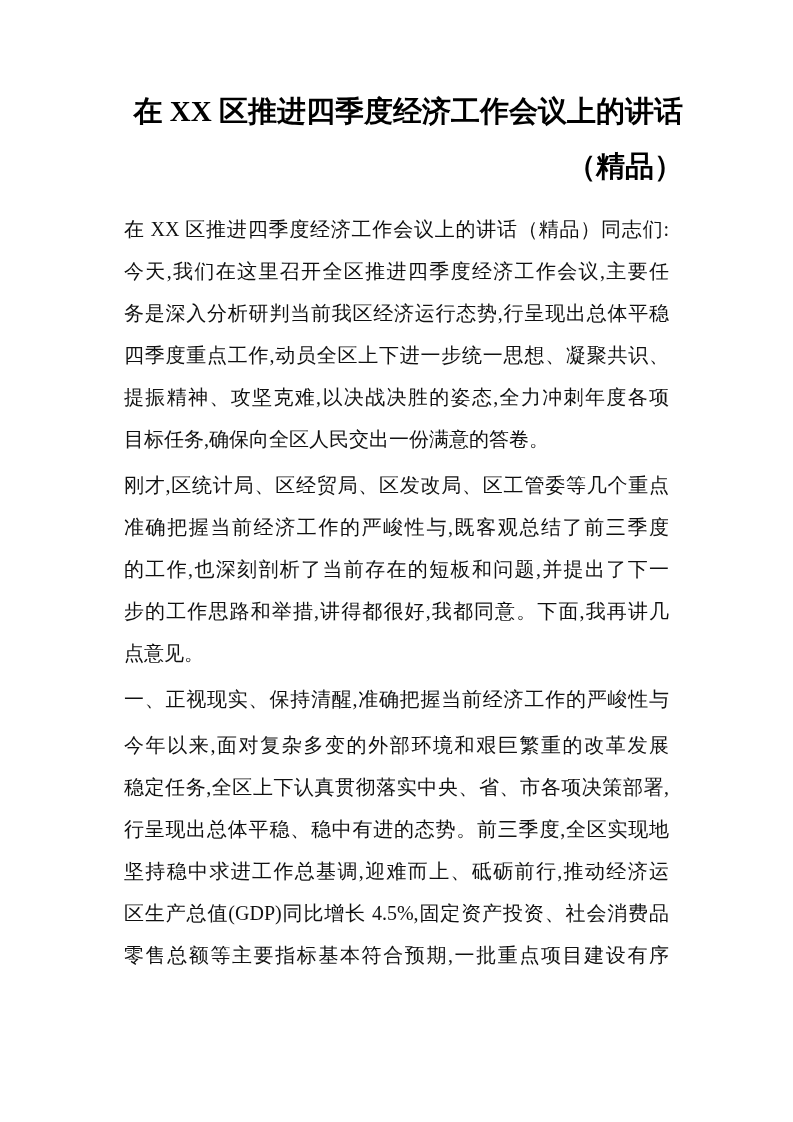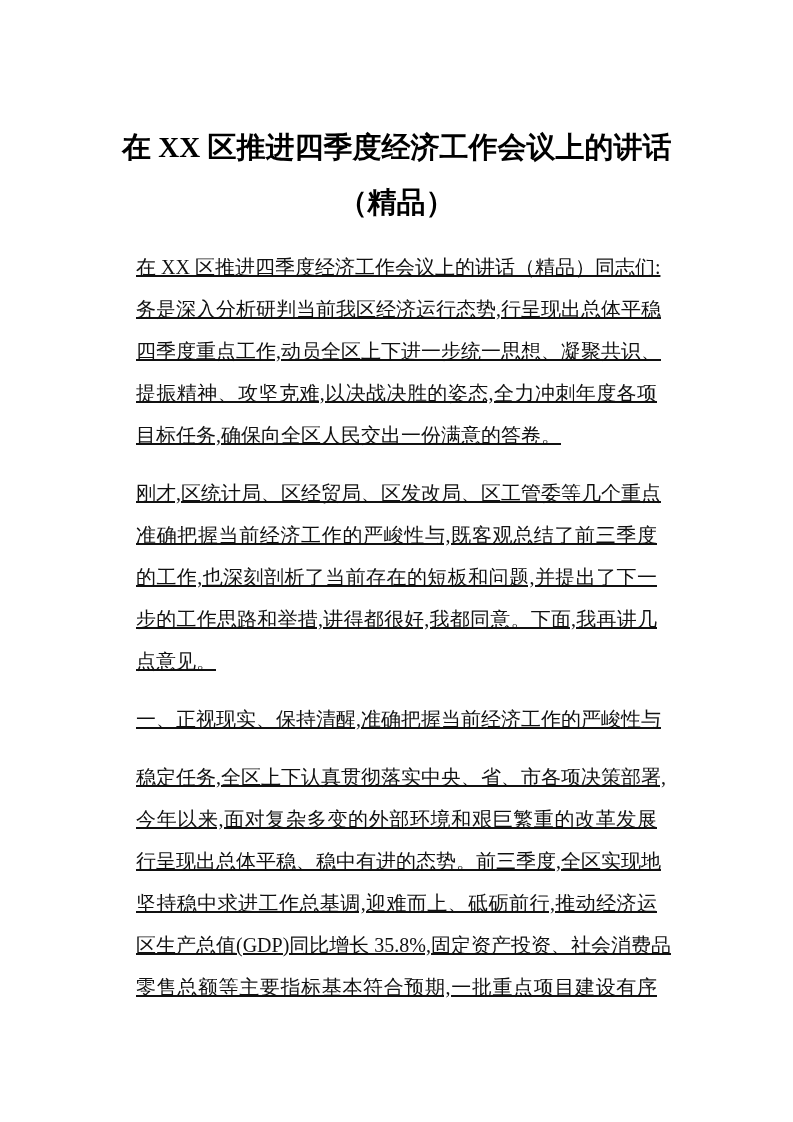--- a/index.html
+++ b/index.html
@@ -9,41 +9,40 @@
   }
   .page {
     position: relative;
     width: 793px;
     height: 1122px;
     background: var(--bg-color, #ffffff);
     overflow: hidden;
     font-family: "Liberation Serif", "DejaVu Serif", serif;
   }
   .doc-title {
-    margin: 12px;
-    padding: 108px 110px 0 110px;
-    text-align: center;
+    margin: 0;
+    padding: 84px 110px 0 110px;
+    text-align: right;
     font-size: 29px;
     font-weight: bold;
     color: var(--title-color, #000000);
   }
   .title-line {
     display: block;
     line-height: 55px;
     white-space: nowrap;
   }
   .doc-body {
     margin: 14px 120px 0 120px;
     width: 553px;
     font-size: 20px;
     color: var(--text-color, #111111);
   }
   .paragraph {
-    margin: 16px;
-    text-decoration: underline;
+    margin: 4px;
   }
   .text-line {
     height: 42px;
     line-height: 42px;
     white-space: nowrap;
     text-align: justify;
     text-align-last: justify;
     overflow: visible;
   }
   .text-line.para-end {
@@ -55,37 +54,38 @@
 <body>
 
 <div class="page">
   <h1 class="doc-title">
     <span class="title-line">在 XX 区推进四季度经济工作会议上的讲话</span>
     <span class="title-line">（精品）</span>
   </h1>
   <div class="doc-body" id="doc-body">
       <div class="paragraph">
         <div class="text-line">在 XX 区推进四季度经济工作会议上的讲话（精品）同志们:</div>
+        <div class="text-line">今天,我们在这里召开全区推进四季度经济工作会议,主要任</div>
         <div class="text-line">务是深入分析研判当前我区经济运行态势,行呈现出总体平稳</div>
         <div class="text-line">四季度重点工作,动员全区上下进一步统一思想、凝聚共识、</div>
         <div class="text-line">提振精神、攻坚克难,以决战决胜的姿态,全力冲刺年度各项</div>
         <div class="text-line para-end">目标任务,确保向全区人民交出一份满意的答卷。</div>
       </div>
       <div class="paragraph">
         <div class="text-line">刚才,区统计局、区经贸局、区发改局、区工管委等几个重点</div>
         <div class="text-line">准确把握当前经济工作的严峻性与,既客观总结了前三季度</div>
         <div class="text-line">的工作,也深刻剖析了当前存在的短板和问题,并提出了下一</div>
         <div class="text-line">步的工作思路和举措,讲得都很好,我都同意。下面,我再讲几</div>
         <div class="text-line para-end">点意见。</div>
       </div>
       <div class="paragraph">
         <div class="text-line">一、正视现实、保持清醒,准确把握当前经济工作的严峻性与</div>
       </div>
       <div class="paragraph">
+        <div class="text-line">今年以来,面对复杂多变的外部环境和艰巨繁重的改革发展</div>
         <div class="text-line">稳定任务,全区上下认真贯彻落实中央、省、市各项决策部署,</div>
-        <div class="text-line">今年以来,面对复杂多变的外部环境和艰巨繁重的改革发展</div>
         <div class="text-line">行呈现出总体平稳、稳中有进的态势。前三季度,全区实现地</div>
         <div class="text-line">坚持稳中求进工作总基调,迎难而上、砥砺前行,推动经济运</div>
-        <div class="text-line">区生产总值(GDP)同比增长 35.8%,固定资产投资、社会消费品</div>
+        <div class="text-line">区生产总值(GDP)同比增长 4.5%,固定资产投资、社会消费品</div>
         <div class="text-line">零售总额等主要指标基本符合预期,一批重点项目建设有序</div>
       </div>
     </div>
 </div>
 
 </body></html>

